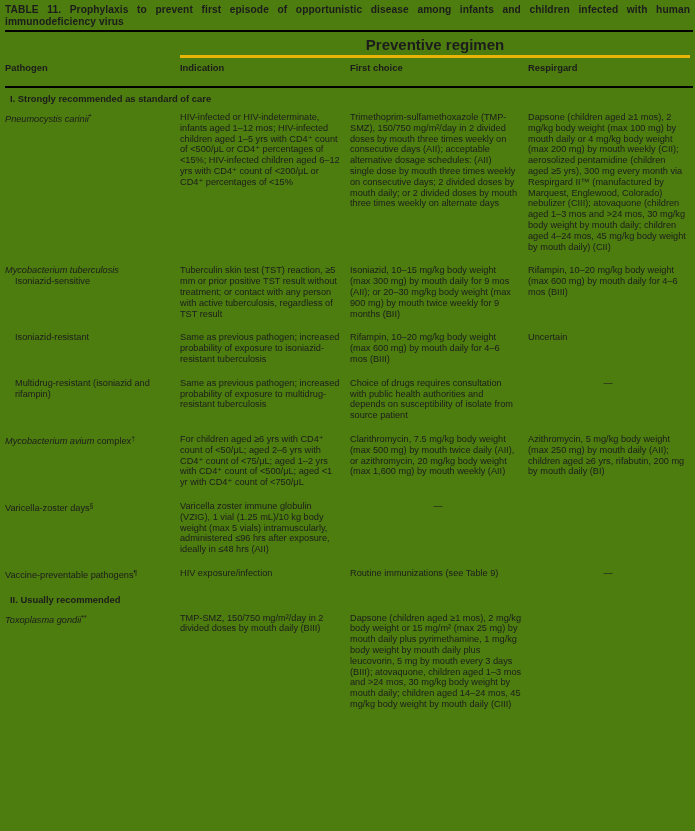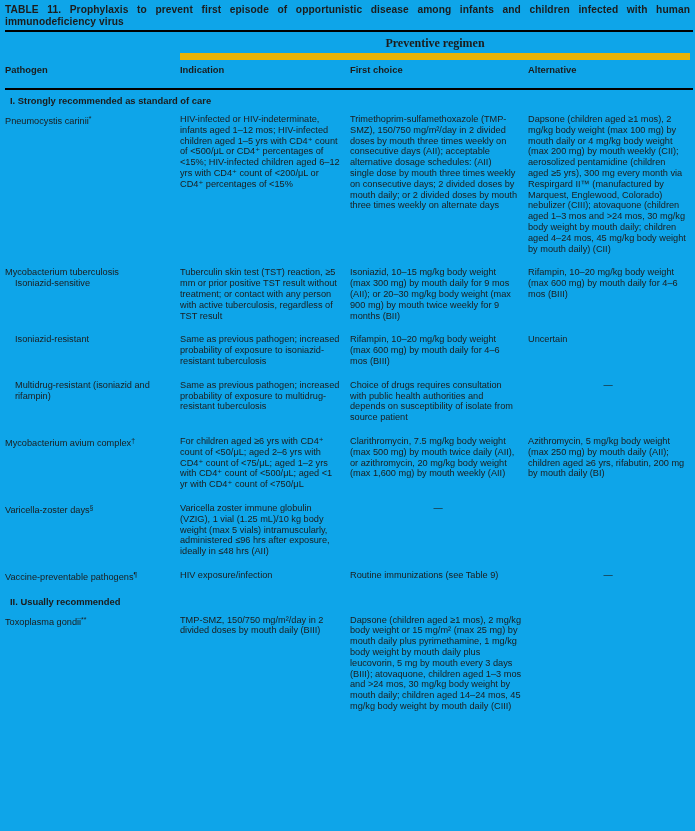--- a/index.html
+++ b/index.html
@@ -1,19 +1,19 @@
 <!DOCTYPE html>
 <html><head>
 <meta charset="utf-8">
 <style>
   html,body { margin:0; padding:0; background:#ffffff; }
   #page {
     position: relative;
     width: 695px; height: 831px;
-    background: #0ea5e9;
+    background: #4d7c0f;
     overflow: hidden;
     font-family: "Liberation Sans", "DejaVu Sans", sans-serif;
     color: #1c1c1c;
     -webkit-font-smoothing: antialiased;
   }
   .title {
     margin: 4px 5px 3px 5px;
     font-size: 10.2px; font-weight: bold;
     line-height: 11.5px;
     text-align: justify;
@@ -21,24 +21,23 @@
   }
   .rule-thick { border-top: 2px solid #000; margin: 0 2px 0 5px; }
   .header-grid {
     display: grid;
     grid-template-columns: 175px 170px 178px 162px;
     margin: 0 2px 0 5px;
   }
   .group-label {
     grid-column: 2 / 5;
     text-align: center;
-    font-size: 12px; font-weight: bold;
+    font-size: 15px; font-weight: bold;
     padding: 4px 0 2px 0;
-    border-bottom: 7px solid #eab308;
-    font-family: Liberation Serif, serif;
+    border-bottom: 3px solid #eab308;
   }
   .col-label {
     font-size: 9.4px; font-weight: bold;
     padding: 4px 0 13px 0;
   }
   .col-label.c { }
   .rule-thick2 { border-top: 2px solid #000; margin: 0 2px 0 5px; }
   .section-label {
     margin: 5px 5px 8px 5px;
     font-size: 9.4px; font-weight: bold;
@@ -47,38 +46,38 @@
   .row {
     display: grid;
     grid-template-columns: 175px 170px 178px 162px;
     margin-bottom: 13px;
     font-size: 9.2px;
     line-height: 10.8px;
   }
   .cell { padding-right: 10px; }
   .cell:last-child { padding-right: 2px; }
   .pathogen-line.indent { padding-left: 10px; }
-  .ital { }
+  .ital { font-style: italic; }
   .supr { font-size: 6.8px; vertical-align: 3px; }
   .dash-cell { text-align: center; padding-right: 40px; }
 </style>
 </head>
 <body>
 
 <div id="page">
   <div class="title">TABLE 11. Prophylaxis to prevent first episode of opportunistic disease among infants and children infected with human immunodeficiency virus</div>
   <div class="rule-thick"></div>
 
   <div class="header-grid">
     <div></div>
     <div class="group-label">Preventive regimen</div>
     <div class="col-label">Pathogen</div>
     <div class="col-label c">Indication</div>
     <div class="col-label c">First choice</div>
-    <div class="col-label c">Alternative</div>
+    <div class="col-label c">Respirgard</div>
   </div>
   <div class="rule-thick2"></div>
 
   <div id="table-body">
       <div class="section-label">I. Strongly recommended as standard of care</div>
       <div class="row">
         <div class="cell">
           <div class="pathogen-line"><span class="ital">Pneumocystis carinii</span><span class="supr">*</span></div>
         </div>
         <div class="cell">HIV-infected or HIV-indeterminate, infants aged 1–12 mos; HIV-infected children aged 1–5 yrs with CD4⁺ count of &lt;500/μL or CD4⁺ percentages of &lt;15%; HIV-infected children aged 6–12 yrs with CD4⁺ count of &lt;200/μL or CD4⁺ percentages of &lt;15%</div>

